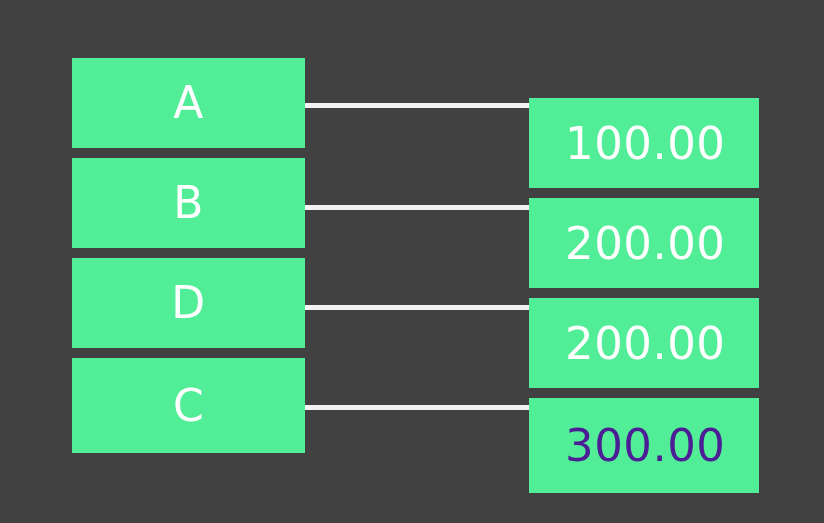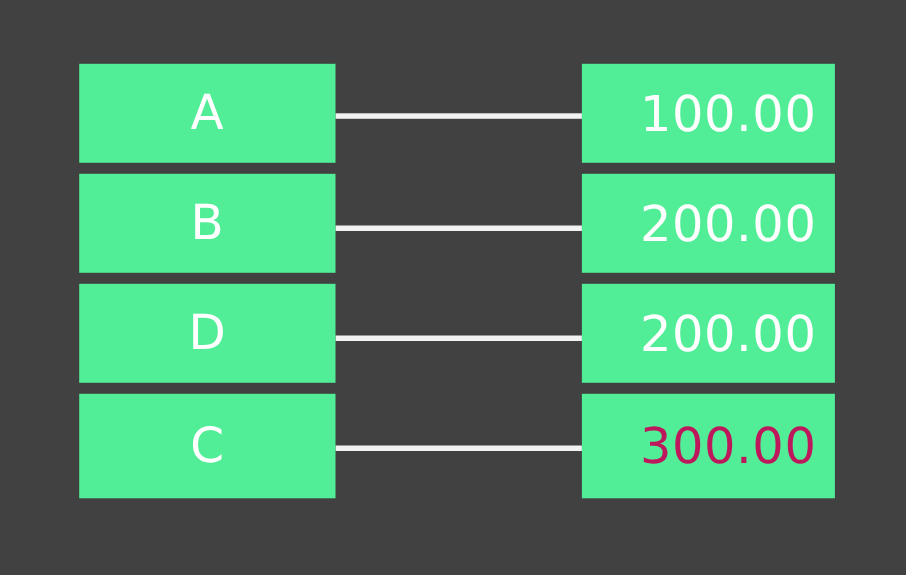--- a/index.html
+++ b/index.html
@@ -33,22 +33,23 @@
     box-sizing: border-box;
   }
   .node.left {
     left: 72px;
     width: 233px;
     justify-content: center;
   }
   .node.right {
     left: 529px;
     width: 230px;
-    justify-content: center;
+    justify-content: flex-start;
     padding-left: 36px;
+    margin-top: 40px;
   }
   .node-label {
     color: #ffffff;
     font-size: 44px;
     line-height: 1;
     font-weight: 400;
     letter-spacing: 0.5px;
     white-space: nowrap;
     user-select: none;
   }
@@ -82,16 +83,16 @@
       <div class="node right" style="left: 529px; top: 58px; width: 230px; height: 90px; background: rgb(82, 238, 151);">
         <span class="node-label" style="color: rgb(255, 255, 255);">100.00</span>
       </div>
       <div class="node right" style="left: 529px; top: 158px; width: 230px; height: 90px; background: rgb(82, 238, 151);">
         <span class="node-label" style="color: rgb(255, 255, 255);">200.00</span>
       </div>
       <div class="node right" style="left: 529px; top: 258px; width: 230px; height: 90px; background: rgb(82, 238, 151);">
         <span class="node-label" style="color: rgb(255, 255, 255);">200.00</span>
       </div>
       <div class="node right" style="left: 529px; top: 358px; width: 230px; height: 95px; background: rgb(82, 238, 151);">
-        <span class="node-label" style="color: #be185d;">300.00</span>
+        <span class="node-label" style="color: #4c1d95;">300.00</span>
       </div>
     </div>
 </div>
 
 </body></html>

